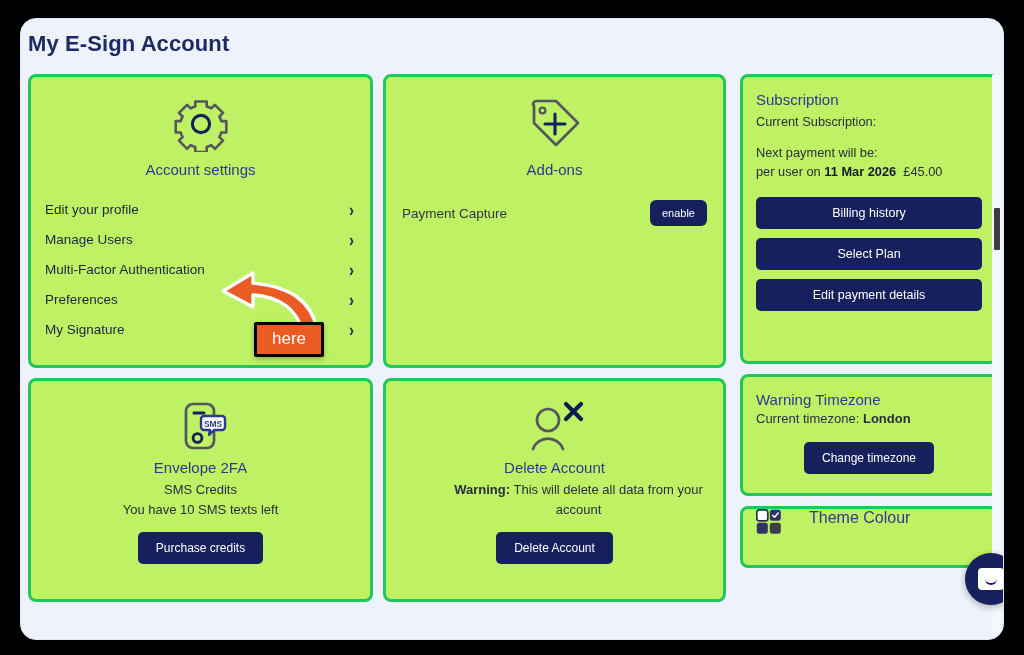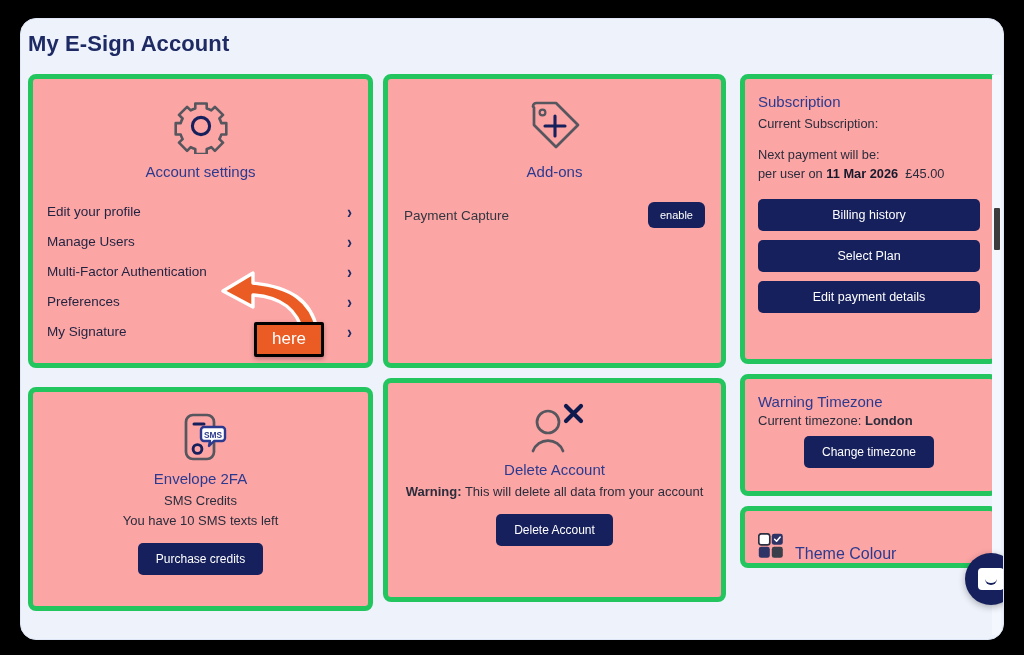--- a/index.html
+++ b/index.html
@@ -34,29 +34,29 @@
 
   
   #content {
     position: absolute;
     left: 7px; top: 55px;
     width: 970px; height: 545px;
   }
 
   .card {
     position: absolute;
-    background: #fca5a5;
+    background: #bef264;
     border-radius: 8px;
-    border: 5px solid #22c55e;
+    border: 3px solid #22c55e;
   }
 
   
   #card-account   { left: 0px;   top: 0px;   width: 345px; height: 294px; }
   #card-addons    { left: 355px; top: 0px;   width: 343px; height: 294px; }
-  #card-2fa       { left: 0px;   top: 313px; width: 345px; height: 224px; }
+  #card-2fa       { left: 0px;   top: 304px; width: 345px; height: 224px; }
   #card-delete    { left: 355px; top: 304px; width: 343px; height: 224px; }
   #card-subs      { left: 712px; top: 0px;   width: 258px; height: 290px; }
   #card-timezone  { left: 712px; top: 300px; width: 258px; height: 122px; }
   #card-theme     { left: 712px; top: 432px; width: 258px; height: 62px; }
 
   
   .icon-wrap { display: flex; justify-content: center; align-items: center; }
 
   .card-heading {
     text-align: center;
@@ -112,24 +112,24 @@
     font-size: 15px; color: #2b3a8f; margin-bottom: 4px;
   }
   .subs-line { font-size: 12.8px; color: #2a2d3c; line-height: 19px; }
   .subs-line b { font-weight: bold; color: #161a2c; }
   .subs-gap { height: 12px; }
   .btn-stack { margin-top: 16px; }
 
   
   .tz-title { font-size: 15px; color: #2b3a8f; margin-bottom: 3px; }
   .tz-line  { font-size: 13px; color: #2a2d3c; }
-  .tz-btn-wrap { text-align: center; margin-top: 8px; }
-
-  
-  .theme-row { display: flex; align-items: flex-end; height: 100%; padding-left: 13px; gap: 11px; }
+  .tz-btn-wrap { text-align: center; margin-top: 16px; }
+
+  
+  .theme-row { display: flex; align-items: flex-start; height: 100%; padding-left: 13px; gap: 27px; }
   .theme-label { font-size: 16px; color: #2b3a8f; }
 
   
   .center-text { text-align: center; font-size: 13px; color: #2a2d3c; line-height: 20px; }
   .center-text b { font-weight: bold; }
   .center-btn { text-align: center; margin-top: 12px; }
 
   
   #annotation {
     position: absolute;
@@ -268,21 +268,21 @@
 
     <div class="card" id="card-delete">
       <div class="icon-wrap" style="height:72px;padding-top:18px;">
         <svg width="62" height="56" viewBox="0 0 62 56">
           <circle cx="24" cy="22" r="11" fill="none" stroke="#55565e" stroke-width="2.7"></circle>
           <path d="M9 51 A16 16 0 0 1 39 51" fill="none" stroke="#55565e" stroke-width="2.7" stroke-linecap="round"></path>
           <path d="M42 6 L57 21 M57 6 L42 21" stroke="#0e1a4d" stroke-width="4.2" stroke-linecap="round"></path>
         </svg>
       </div>
       <div class="card-heading">Delete Account</div>
-      <div class="center-text" style="margin-top:4px;">
+      <div class="center-text" style="margin-top:4px;padding-left:48px;">
         <b>Warning:</b><span> This will delete all data from your account</span>
       </div>
       <div class="center-btn">
         <button class="btn-navy btn-mid">Delete Account</button>
       </div>
     </div>
 
     <div class="card" id="card-subs">
       <div class="pad">
         <div class="subs-title">Subscription</div>

